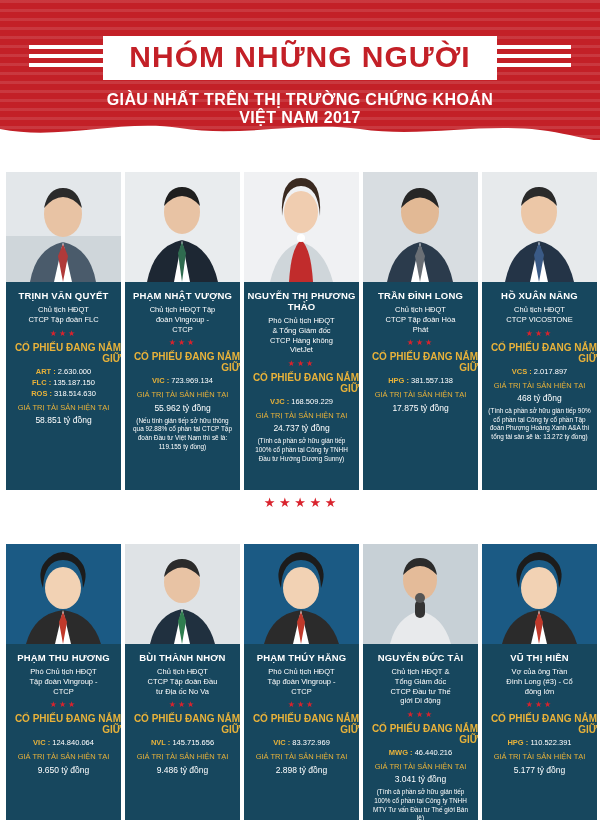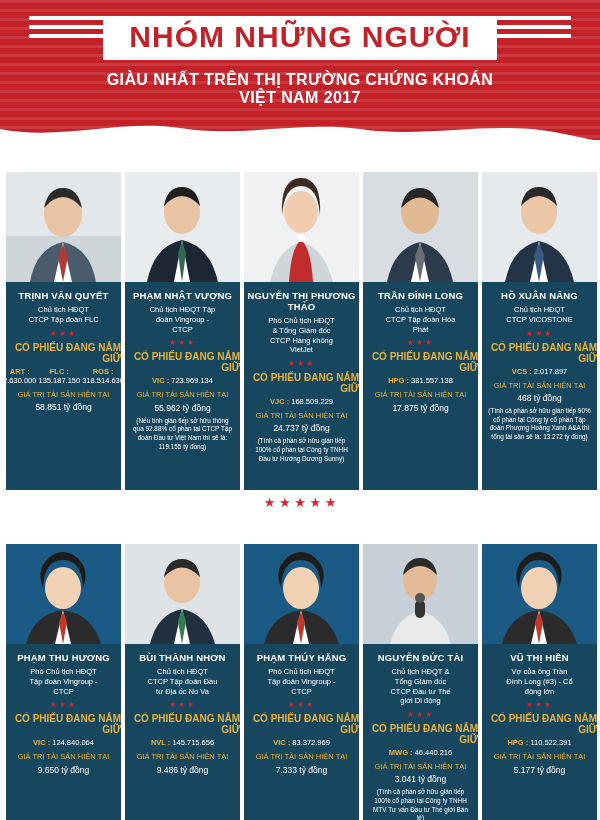--- a/index.html
+++ b/index.html
@@ -33,22 +33,23 @@
   }
   .header-inner {
     position: relative;
     width: 100%; height: 100%;
     display: flex; flex-direction: column;
     align-items: center; justify-content: flex-start;
     padding-top: 16px;
   }
   .title-bar {
     position: relative;
-    display: flex; justify-content: center;
+    display: flex; align-items: center; justify-content: center;
     width: 100%;
+    margin-top: 20px;
   }
   .title-band {
     background: #ffffff;
     padding: 5px 26px 7px 26px;
     position: relative;
     z-index: 2;
   }
   .title-main {
     font-size: 30px;
     font-weight: bold;
@@ -137,21 +138,21 @@
   }
   .holding-label {
     margin-top: 4px;
     color: #e8b23a;
     font-size: 10px;
     font-weight: bold;
     text-align: right;
   }
   .holding-list {
     margin-top: 3px;
-    display: flex; 
+    display: flex; flex-direction: column;
     align-items: center; gap: 2px;
   }
   .holding-item { font-size: 7.5px; text-align: center; }
   .holding-item .code { color: #e8b23a; font-weight: bold; }
   .holding-item .val { color: #ffffff; }
   .value-label {
     margin-top: 5px;
     color: #e8b23a;
     font-size: 7.5px;
     font-weight: normal;
@@ -400,21 +401,21 @@
           </svg>
         </div>
         <div class="name">PHẠM THÚY HẰNG</div>
         <div class="role">Phó Chủ tịch HĐQT Tập đoàn Vingroup - CTCP</div>
         <div class="stars">★★★</div>
         <div class="holding-label">CỔ PHIẾU ĐANG NẮM GIỮ</div>
         <div class="holding-list">
           <div class="holding-item"><span class="code">VIC : </span><span class="val">83.372.969</span></div>
         </div>
         <div class="value-label">GIÁ TRỊ TÀI SẢN HIỆN TẠI</div>
-        <div class="value-amount">7.333 tỷ đồng</div>
+        <div class="value-amount">2.898 tỷ đồng</div>
         <div class="note"></div>
       </div>
 
       <div class="card">
         <div class="av">
           <svg viewBox="0 0 115 100" width="115" height="100">
             <rect width="115" height="100" fill="#c7d0d6"></rect>
             <ellipse cx="57" cy="36" rx="17" ry="20" fill="#e4bb99"></ellipse>
             <path d="M40 31 q17 -18 34 0 q-3 -17 -17 -17 q-14 0 -17 17Z" fill="#2b2b2b"></path>
             <path d="M27 100 q7 -28 30 -33 q23 5 31 33Z" fill="#e8eaec"></path>

